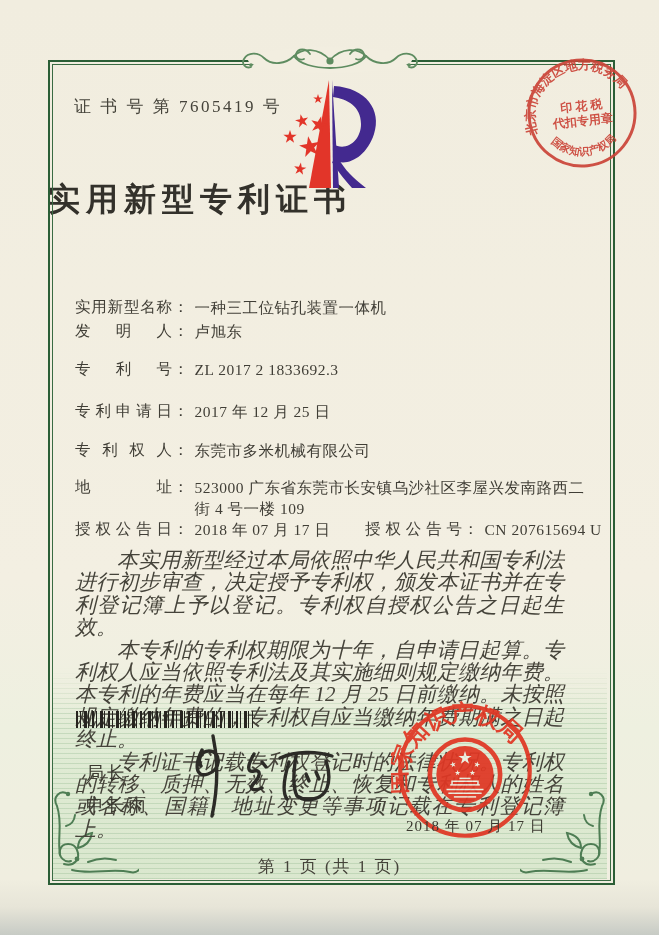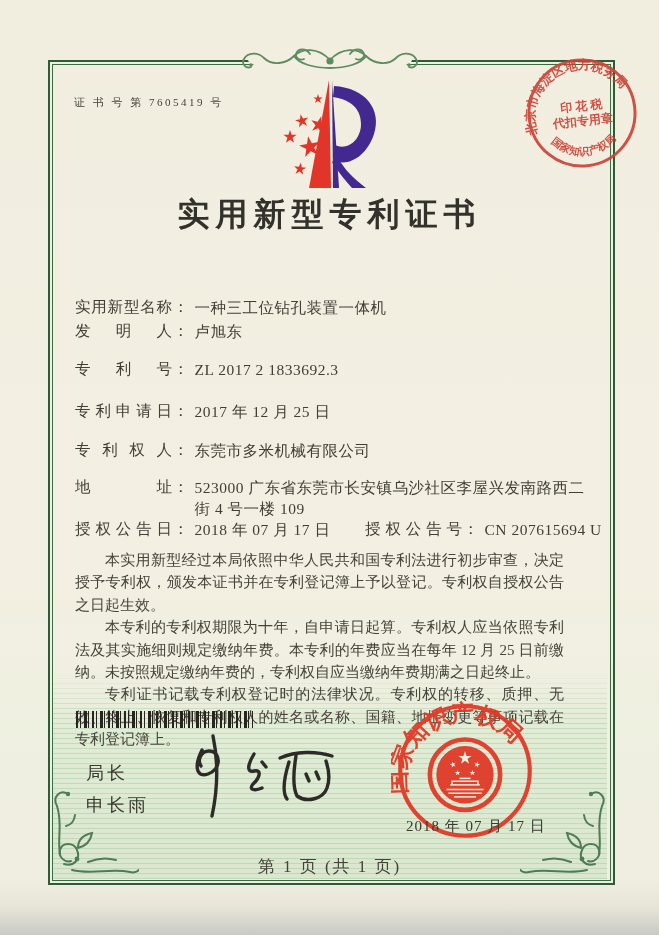--- a/index.html
+++ b/index.html
@@ -14,33 +14,33 @@
   
   .guilloche{
     position:absolute;left:52px;top:668px;width:555px;height:211px;z-index:0;
     background:
       repeating-linear-gradient(180deg,rgba(126,172,126,.28) 0 1px,rgba(126,172,126,0) 1px 5px),
       linear-gradient(180deg,rgba(214,232,204,0) 0%,rgba(214,232,204,.55) 30%,rgba(208,228,198,.7) 100%);
     -webkit-mask-image:linear-gradient(180deg,transparent 0,#000 22%);
             mask-image:linear-gradient(180deg,transparent 0,#000 22%);
   }
   .txt{position:absolute;white-space:nowrap;}
-  .cert-no{left:74px;top:95px;font-size:11px;letter-spacing:2.5px;color:#45433a;}
-  .title{left:48px;top:193px;width:563px;text-align:center;font-size:32px;font-weight:bold;
+  .cert-no{left:74px;top:95px;font-size:17px;letter-spacing:2.5px;color:#45433a;}
+  .title{left:48px;top:178px;width:563px;text-align:left;font-size:32px;font-weight:bold;
          letter-spacing:6px;color:#33312b;white-space:nowrap;}
   
   .field{position:absolute;left:75px;display:flex;align-items:flex-start;font-size:15.5px;z-index:2;}
   .field .lab{display:inline-block;width:97px;text-align:justify;text-align-last:justify;color:#403e36;}
   .field .colon{margin:0 6px 0 1px;}
   .field .val{letter-spacing:.5px;color:#403e36;white-space:normal;line-height:21px;}
   .addr .val{width:392px;}
   .grant2{left:365px;}
   
   .paras{position:absolute;left:75px;top:549px;width:489px;z-index:2;
-         font-size:15px;line-height:22.4px;text-align:justify;color:#45433a;}
+         font-size:21px;line-height:22.4px;text-align:justify;color:#45433a;font-style:italic;}
   .paras p{margin:0;text-indent:2em;}
   
   .barcode{position:absolute;left:76px;top:711px;width:177px;height:17px;z-index:2;
     background:repeating-linear-gradient(90deg,#26241f 0 2px,transparent 2px 4px,#26241f 4px 5px,
       transparent 5px 8px,#26241f 8px 11px,transparent 11px 12px,#26241f 12px 13px,transparent 13px 16px);}
   .signer{position:absolute;left:86px;z-index:2;font-size:18px;letter-spacing:3px;color:#3a382f;}
   .sig-svg{position:absolute;left:176px;top:726px;z-index:2;}
   .logo-svg{position:absolute;left:272px;top:74px;z-index:2;}
   .tax-seal{position:absolute;left:522px;top:53px;z-index:3;transform:rotate(-6deg);opacity:.92;}
   .big-seal{position:absolute;left:391px;top:697px;z-index:3;opacity:.93;}

